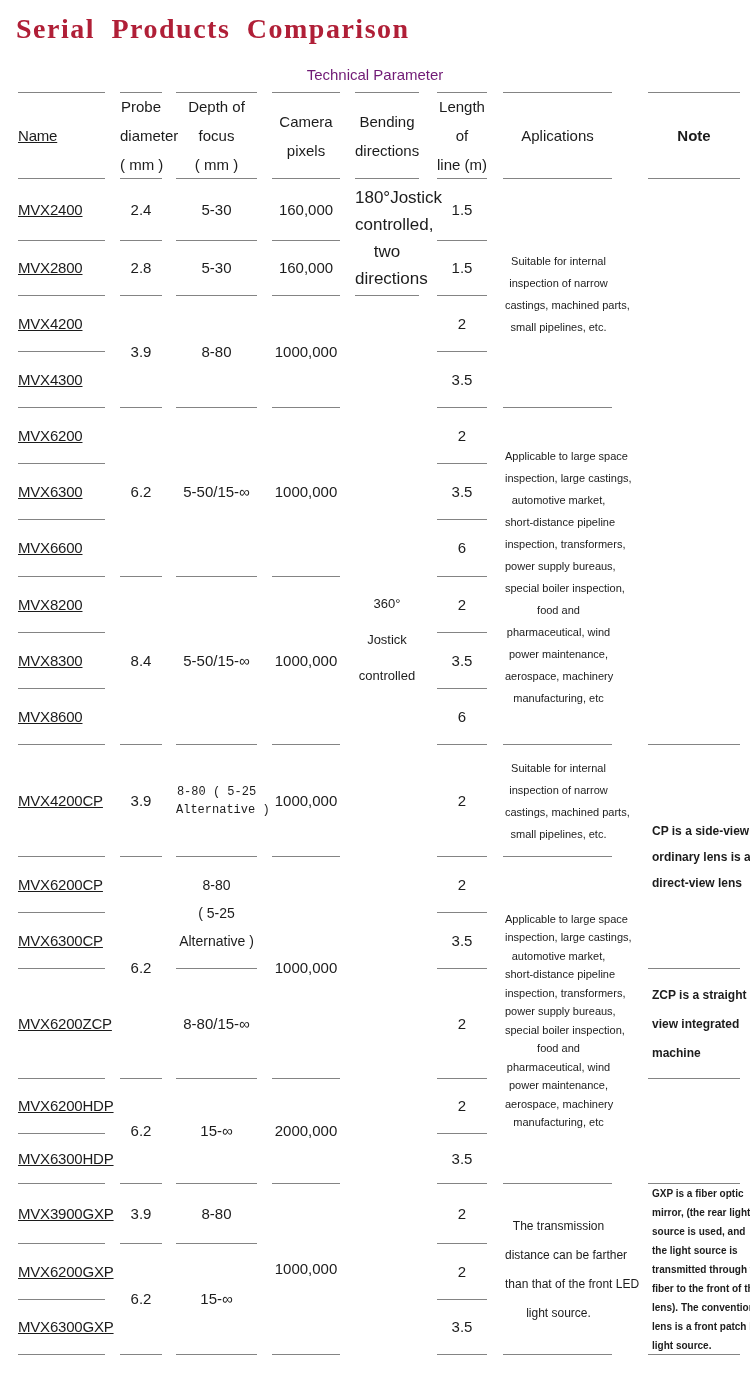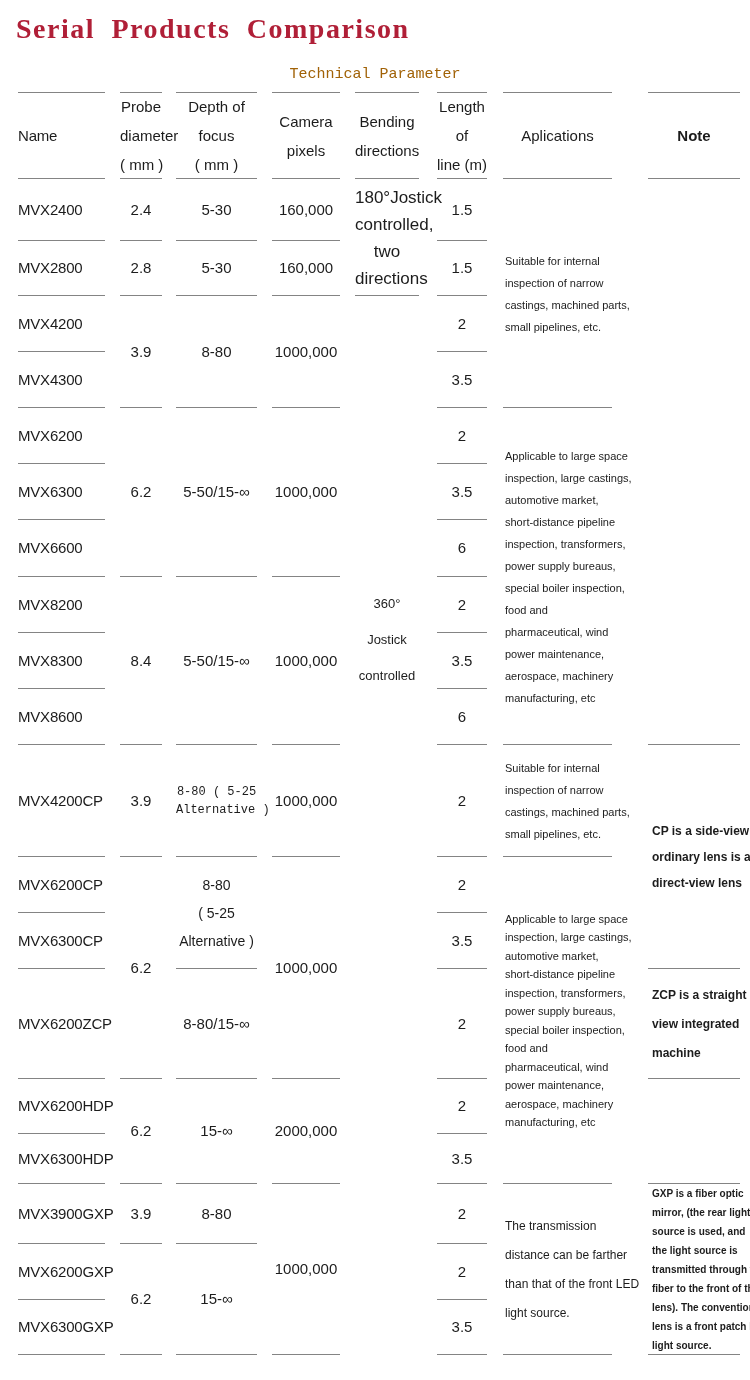--- a/index.html
+++ b/index.html
@@ -7,21 +7,21 @@
     width:750px;height:1380px;background:#ffffff;
     font-family:"Liberation Sans","DejaVu Sans",sans-serif;
     color:#1c1c1c;overflow:hidden;
   }
   .title{
     font-family:"Liberation Serif","DejaVu Serif",serif;
     font-weight:bold;color:#b01f37;font-size:28px;
     letter-spacing:1.5px;word-spacing:8px;
     margin:13px 0 0 16px;
   }
-  .subtitle{text-align:center;font-size:15px;margin-top:21px;color:#a16207;font-family:Liberation Mono, monospace;}
+  .subtitle{text-align:center;font-size:15px;margin-top:21px;color:#701a75;}
   table{
     border-collapse:collapse;table-layout:fixed;
     width:722px;margin:9px 0 0 18px;
   }
   td,th{
     padding:0;vertical-align:middle;font-weight:normal;
     text-align:center;white-space:pre;font-size:15px;line-height:1.35;
     overflow:visible;
   }
   
@@ -31,27 +31,27 @@
     background-size:var(--lw) 1px;
   }
   .hb{
     background-image:linear-gradient(#848484,#848484),linear-gradient(#848484,#848484);
     background-repeat:no-repeat;
     background-position:left top,left bottom;
     background-size:var(--lw) 1px,var(--lw) 1px;
   }
   th{line-height:29px;}
   
-  .cn{--lw:87px;padding-right:15px;text-align:left;letter-spacing:-0.2px;}
+  .cn{--lw:87px;padding-right:15px;text-align:left;letter-spacing:-0.2px;text-decoration:underline;}
   .cpr{--lw:42px;padding-right:14px;}
   .cd{--lw:81px;padding-right:15px;}
   .cc{--lw:68px;padding-right:15px;}
   .cb{--lw:64px;padding-right:18px;}
   .cl{--lw:50px;padding-right:16px;}
-  .ca{--lw:109px;padding-right:36px;padding-left:2px;text-align:left;font-size:11px;line-height:22px;}
+  .ca{--lw:109px;padding-right:36px;padding-left:2px;text-align:center;font-size:11px;line-height:22px;}
   .cno{--lw:92px;padding-right:0;padding-left:4px;text-align:left;font-size:12px;line-height:26px;font-weight:bold;}
   
   .hc{text-align:center;font-size:15px;line-height:29px;padding-left:0;}
   
   .small{font-size:12px;line-height:1.5;font-family:Liberation Mono, monospace;}
   .alt3{font-size:14px;line-height:28px;}
   .lh19{line-height:18.5px;}
   .agxp{font-size:12px;line-height:29px;}
   .nzcp{line-height:29px;}
   .ngxp{font-size:10px;line-height:19px;}

